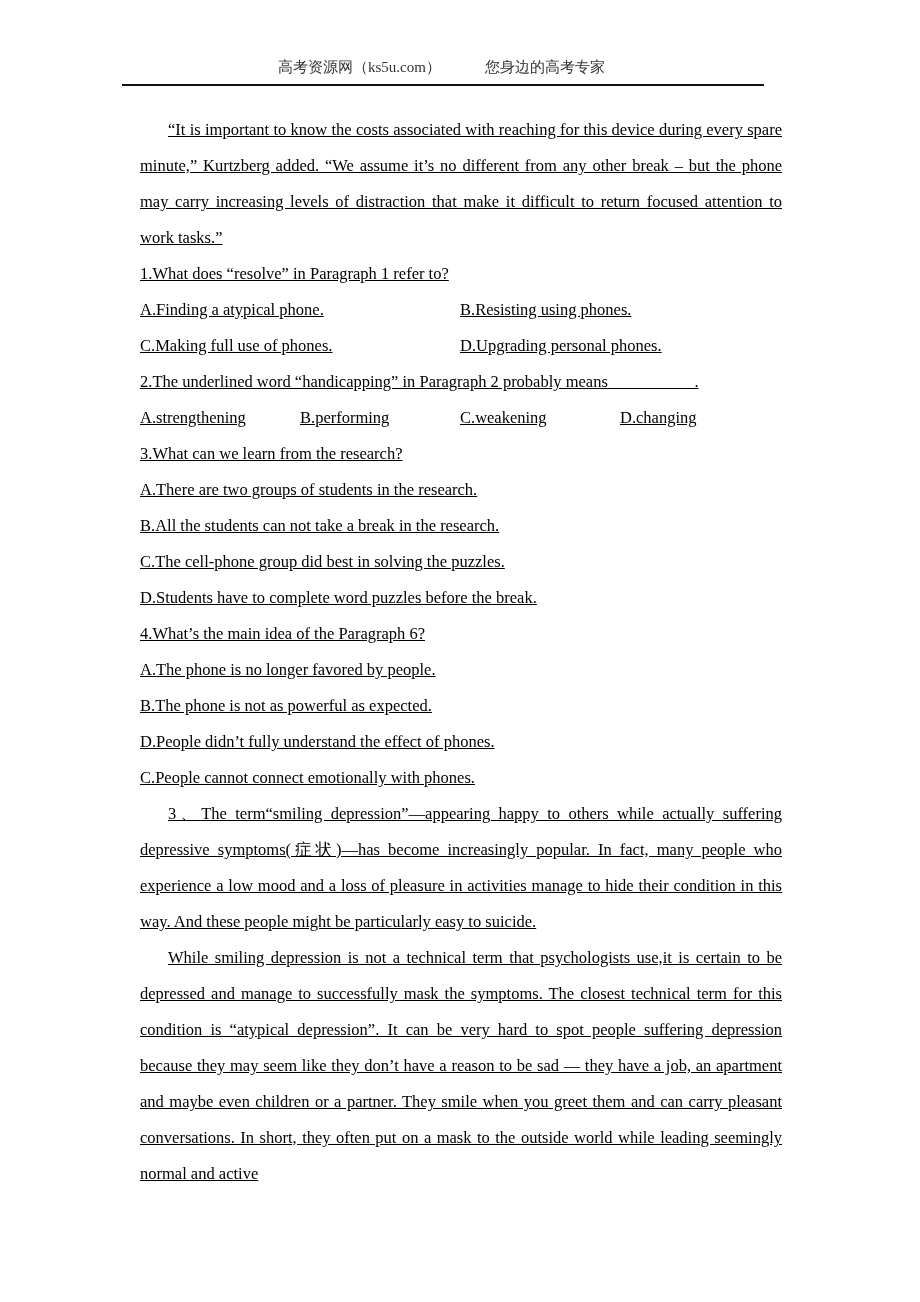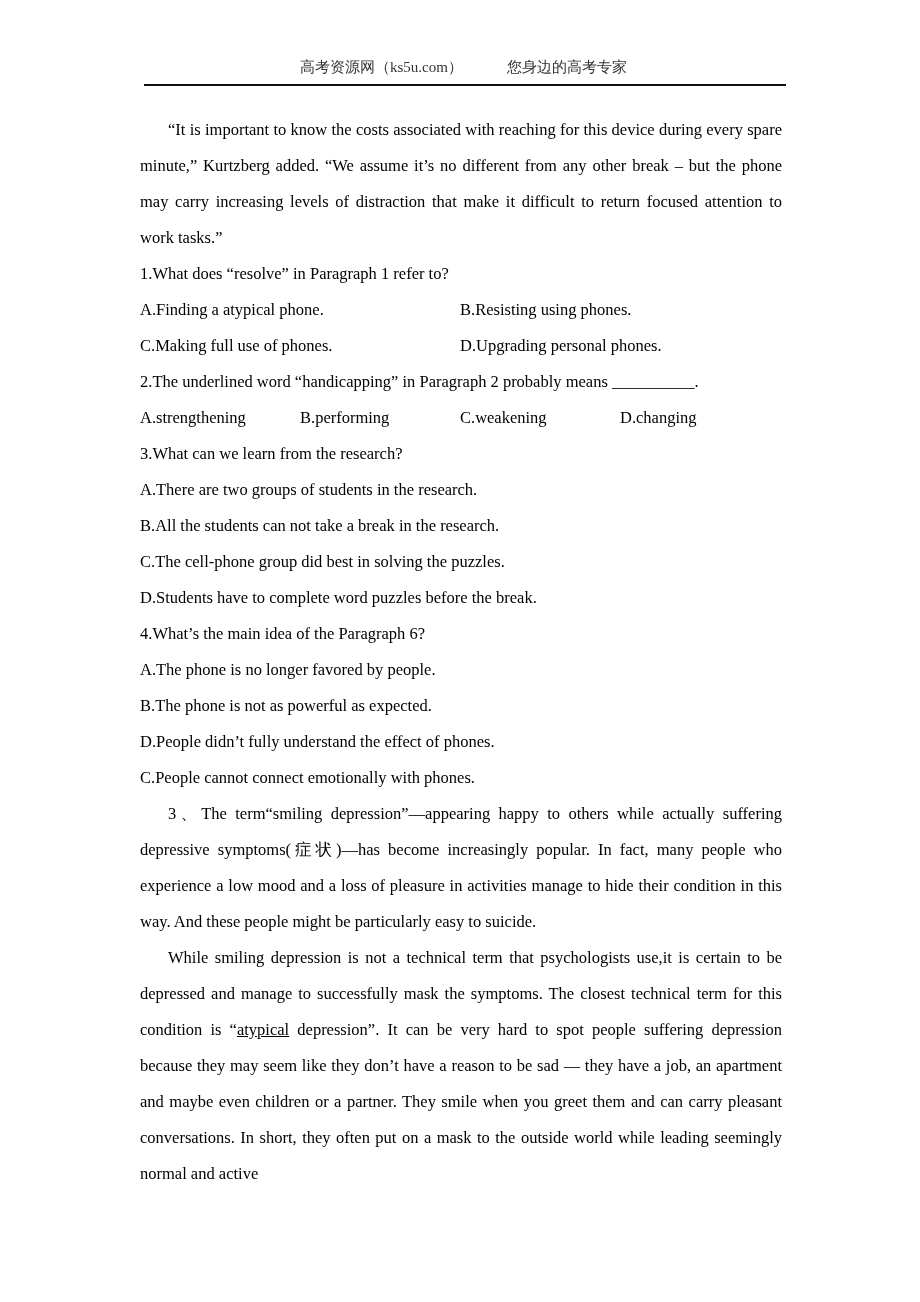--- a/index.html
+++ b/index.html
@@ -9,21 +9,21 @@
     width: 920px;
     height: 1302px;
     background: #ffffff;
     font-family: "Liberation Serif", serif;
     color: #000000;
     overflow: hidden;
   }
   .header {
     position: absolute;
     top: 58px;
-    left: 144px;
+    left: 122px;
     width: 642px;
   }
   .header-row {
     display: flex;
     align-items: baseline;
     font-size: 15px;
     color: #333333;
     padding-left: 156px;
   }
   .header-row .slogan { margin-left: 44px; }
@@ -32,20 +32,21 @@
     border-bottom: 2px solid #111111;
     height: 0;
   }
   .body {
     position: absolute;
     top: 112px;
     left: 140px;
     width: 642px;
     font-size: 16.5px;
     line-height: 36px;
+    text-decoration: underline;
   }
   .para {
     text-align: justify;
     text-indent: 28px;
   }
   .line { text-align: left; }
   .opt2 {
     display: grid;
     grid-template-columns: 320px 1fr;
   }

